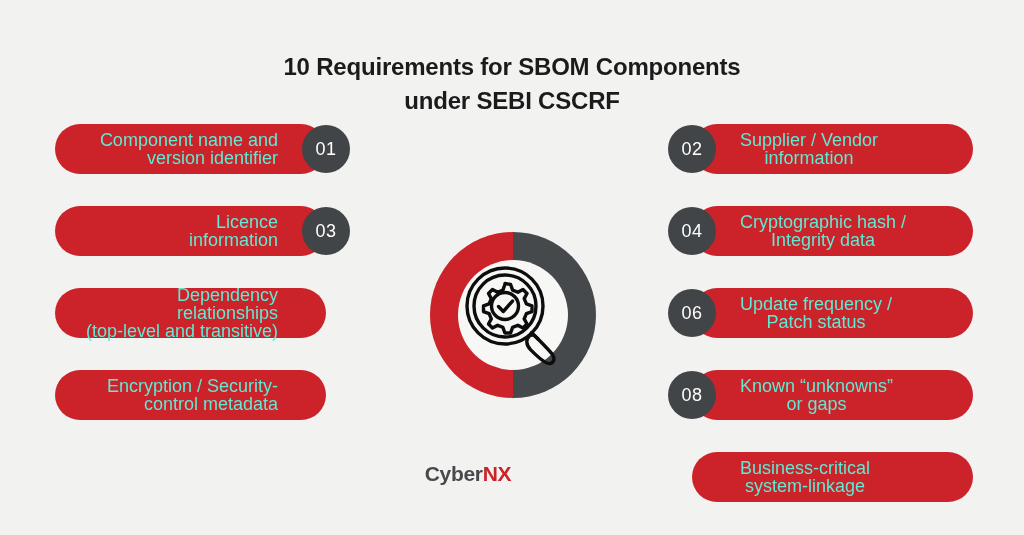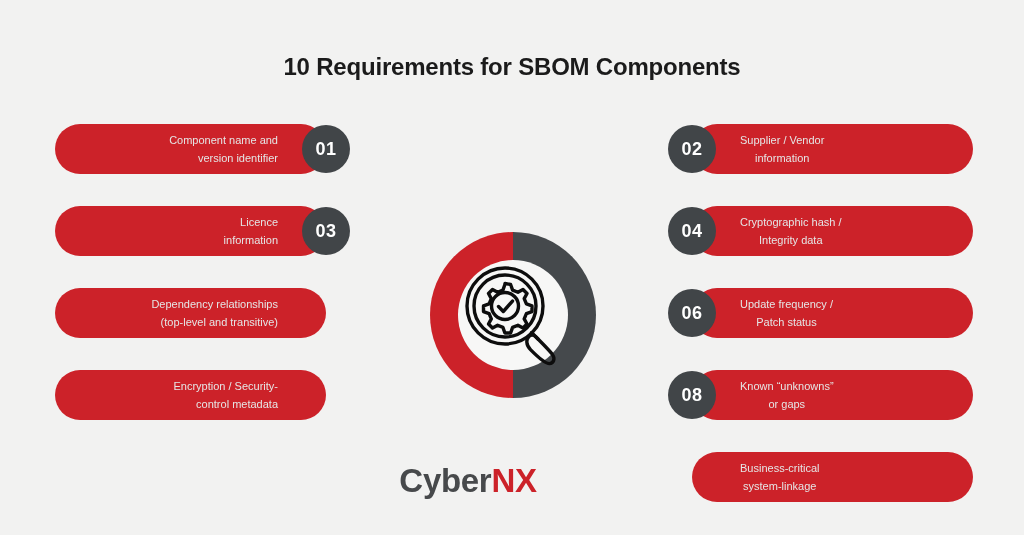--- a/index.html
+++ b/index.html
@@ -70,42 +70,41 @@
     justify-content: flex-end;
   }
   .row-right .pill {
     left: 24px;
     right: 0;
     padding: 0 16px 0 48px;
     justify-content: flex-start;
   }
 
   .pill-label {
-    color: #e5e5e5;
-    font-size: 11px;
+    color: #5eead4;
+    font-size: 18px;
     line-height: 18px;
     white-space: pre-line;
   }
   .row-left  .pill-label { text-align: right; }
   .row-right .pill-label { text-align: center; }
 
   .badge {
     position: absolute;
     top: 1px;
     width: 48px;
     height: 48px;
     border-radius: 50%;
     background: #414548;
     color: #ffffff;
     display: flex;
     align-items: center;
     justify-content: center;
     font-size: 18px;
     letter-spacing: 0.5px;
-    font-weight: bold;
   }
   .row-left  .badge { right: 0; }
   .row-right .badge { left: 0; }
 
   
   .center-graphic {
     position: absolute;
     left: 430px;
     top: 232px;
     width: 166px;
@@ -136,34 +135,35 @@
     height: 102px;
   }
 
   
   .logo {
     position: absolute;
     left: 0;
     top: 462px;
     width: 936px;
     text-align: center;
-    font-size: 33px;
+    font-size: 21px;
     font-weight: bold;
     letter-spacing: -0.3px;
   }
   .logo-cyber { color: #47494b; }
   .logo-nx    { color: #cc2229; }
 </style>
 </head>
 <body>
 
 <div class="stage">
 
   <div class="title-block">
     <span class="title-line">10 Requirements for SBOM Components</span>
+    <span class="title-line">under SEBI CSCRF</span>
   </div>
 
   <div class="col col-left">
 
     <div class="row row-left">
       <div class="pill">
         <span class="pill-label">Component name and
 version identifier</span>
       </div>
       <div class="badge">01</div>

